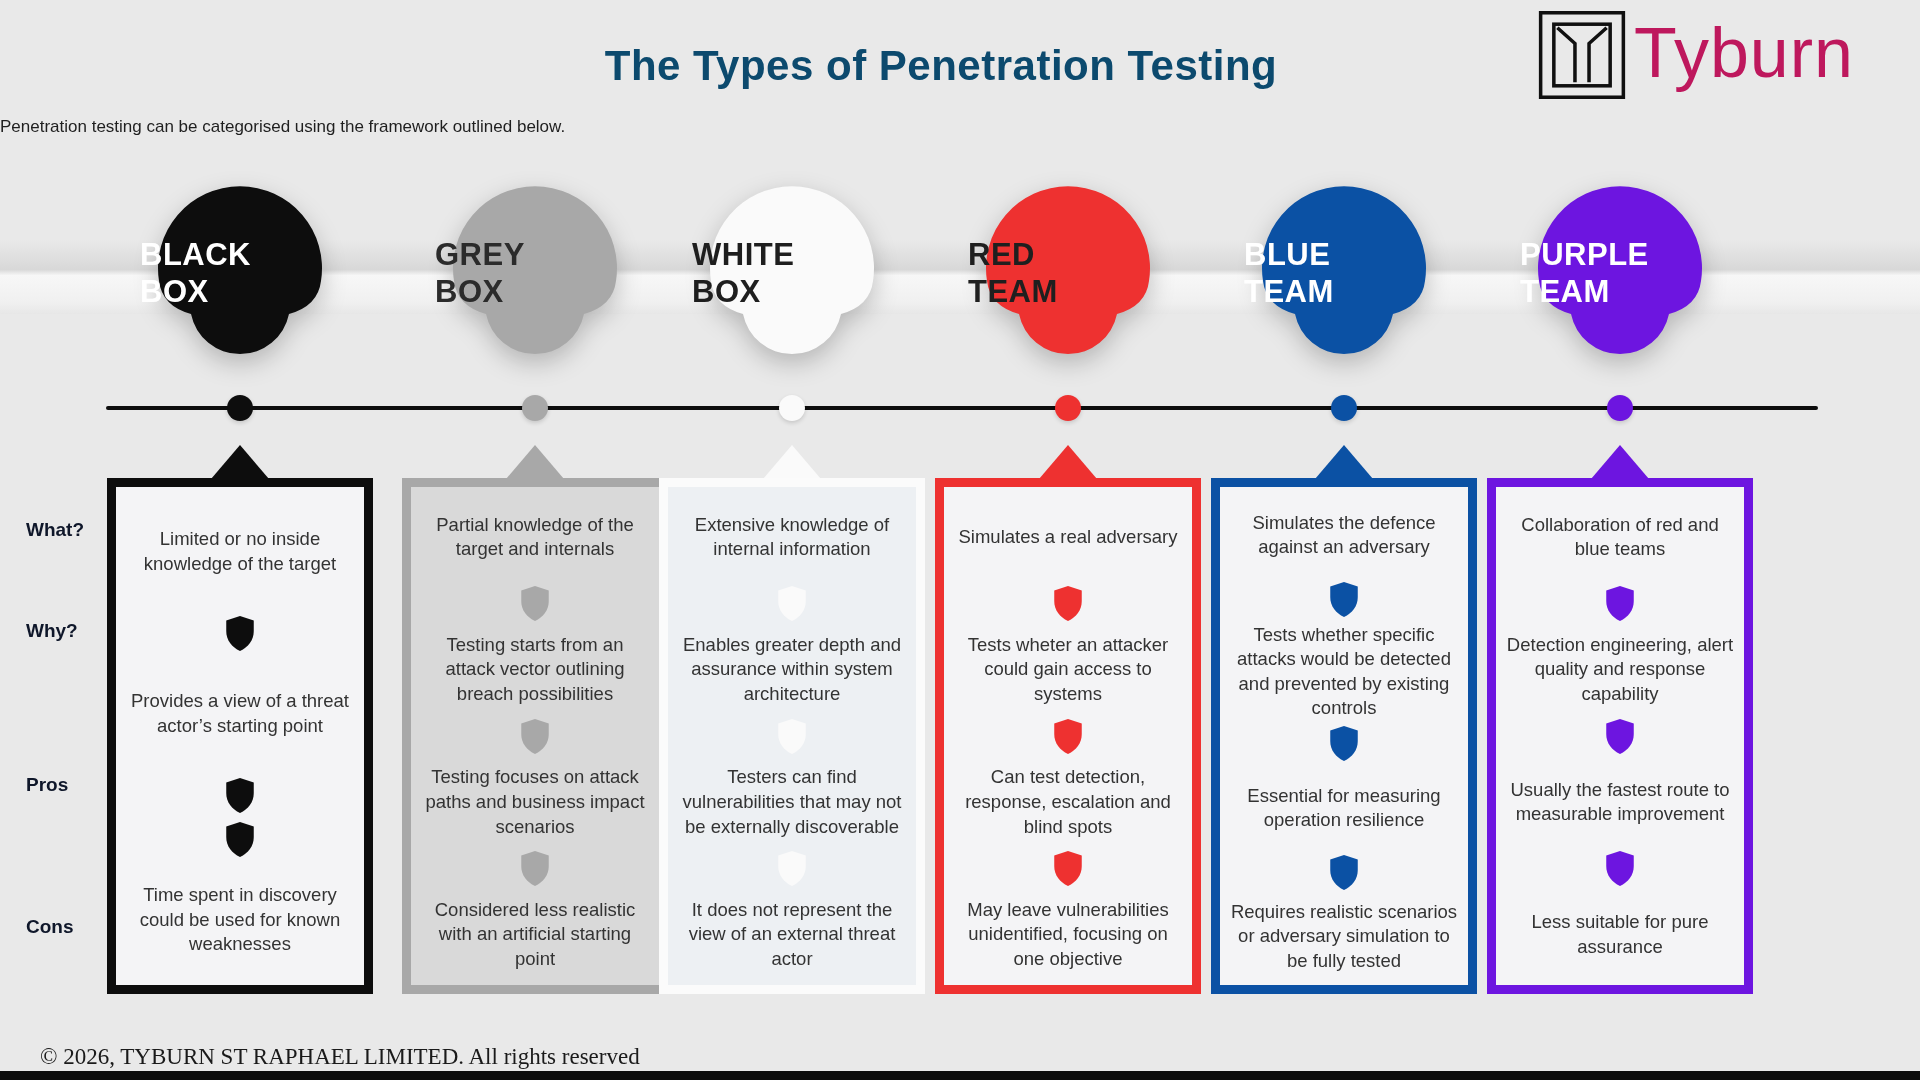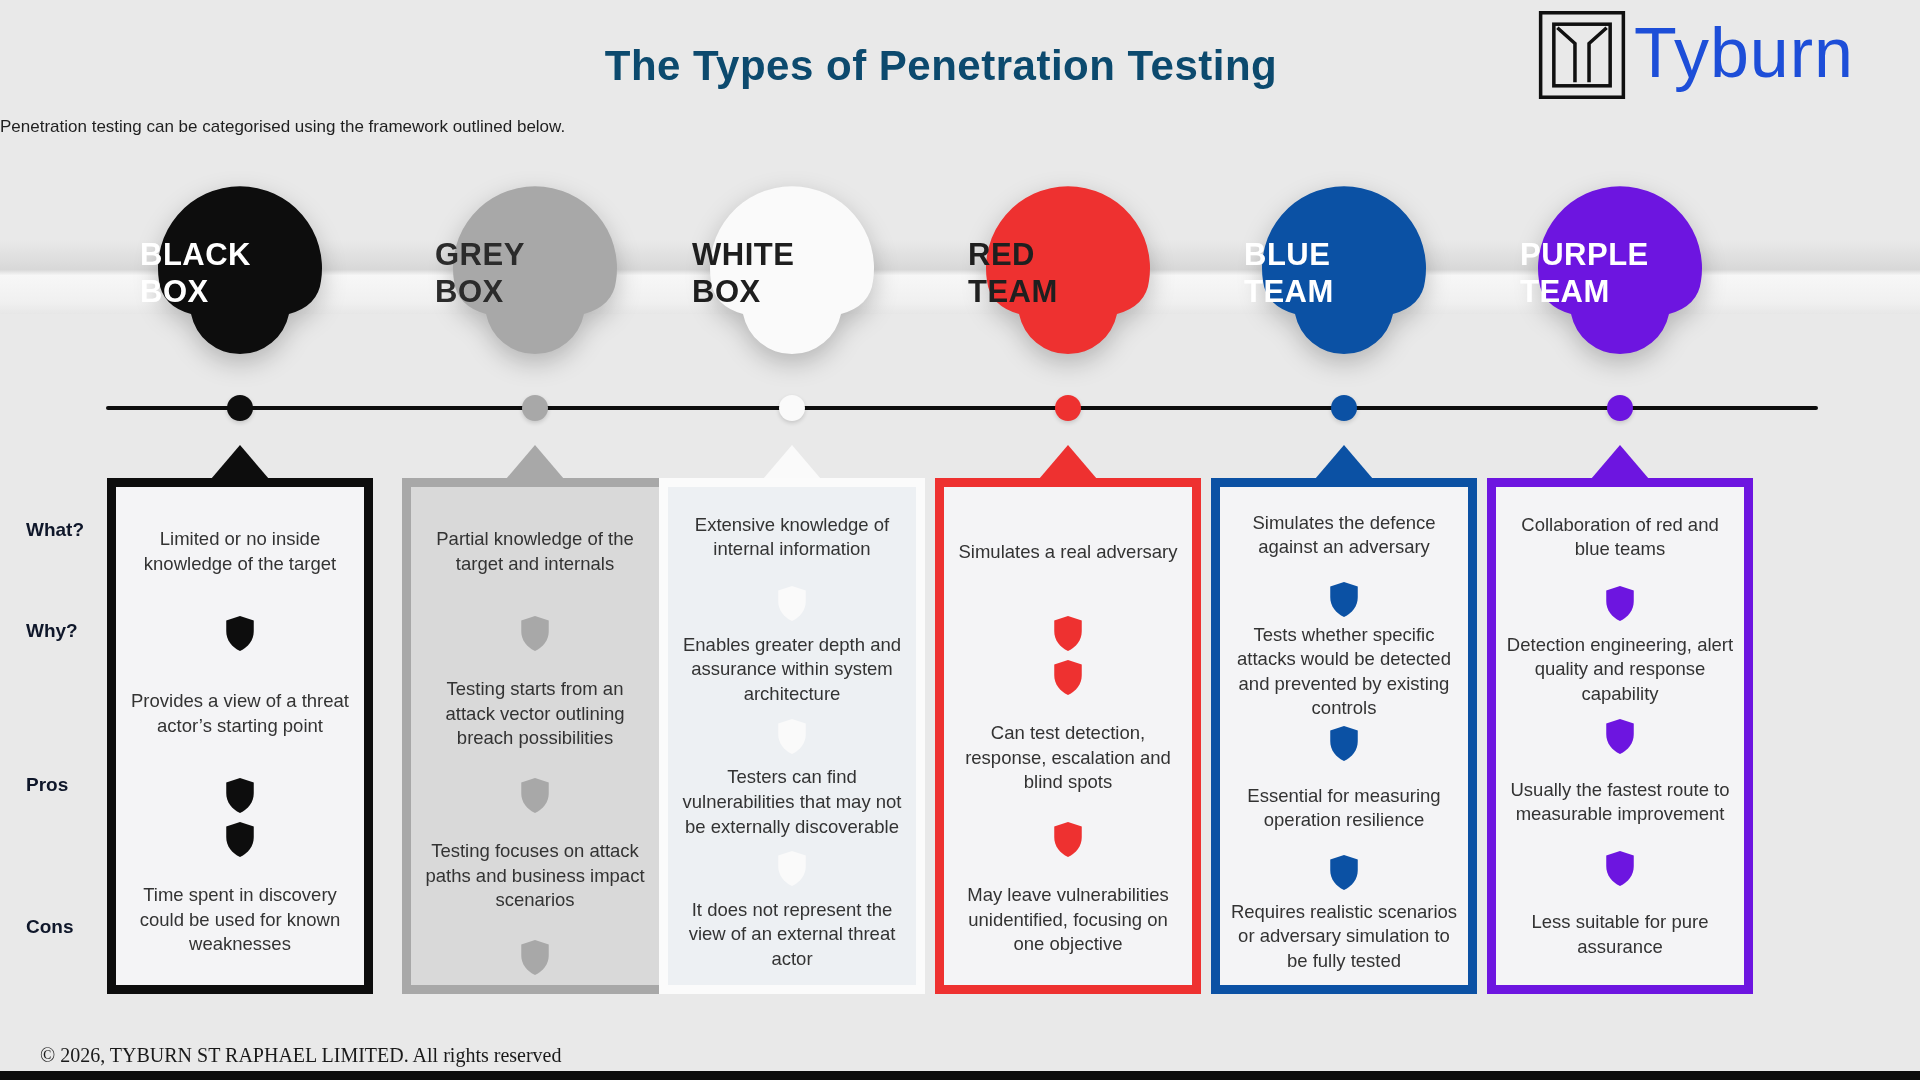--- a/index.html
+++ b/index.html
@@ -17,21 +17,21 @@
     font-size:42px;font-weight:800;color:#0c4a6e;letter-spacing:.5px;
   }
   .subtitle{
     top:117px;left:0;right:38px;text-align:left;
     font-size:17px;font-weight:400;color:#1f1f1f;
   }
 
   
   .logo-icon{left:1538px;top:10px;}
   .brand-name{
-    left:1634px;top:6px;font-size:70px;font-weight:400;color:#1d4ed8;
+    left:1634px;top:6px;font-size:70px;font-weight:400;color:#be185d;
     letter-spacing:1px;line-height:94px;
   }
 
   
   .ribbon{
     left:0;right:0;top:240px;height:74px;
     background:linear-gradient(180deg,#e9e9e9 0%,#d8d8d8 40%,#f7f7f7 48%,#f0f0f0 84%,#e7e7e7 100%);
   }
 
   
@@ -84,21 +84,21 @@
 
   
   .row-label{
     left:26px;font-size:19px;font-weight:700;color:#0f172a;
   }
   .rl-what{top:519px;} .rl-why{top:620px;} .rl-pros{top:774px;} .rl-cons{top:916px;}
 
   
   .copyright{
     left:40px;top:1044px;font-family:"Liberation Serif","DejaVu Serif",serif;
-    font-size:20px;color:#1a1a1a;
+    font-size:23px;color:#1a1a1a;
   }
   .bottom-bar{left:0;right:0;bottom:0;height:9px;background:#0d0d0d;}
 </style>
 </head>
 <body style="background: rgb(233, 233, 233);">
 
 <div class="abs title">The Types of Penetration Testing</div>
 <div class="abs subtitle">Penetration testing can be categorised using the framework outlined below.</div>
 
 <div class="abs logo-icon">
@@ -204,20 +204,23 @@
       <div class="prow">
           <span>Testing focuses on attack paths and business impact scenarios</span>
         </div>
       <div class="srow">
           <span class="shield-icon">
             <svg width="30" height="35" viewBox="0 0 24 28">
               <path fill="currentColor" d="M12 0 L23 3.5 V12 C23 19.5 18.5 24.8 12 28 C5.5 24.8 1 19.5 1 12 V3.5 Z"></path>
             </svg>
           </span>
         </div>
+      <div class="prow">
+          <span>Considered less realistic with an artificial starting point</span>
+        </div>
     </div>
   </div>
 </div>
 
 <div class="col c2" style="--col-color: #fafafa; --badge-text: #1e1e1e; --card-bg: #edf0f3; --card-border: #fbfbfb;">
   <div class="abs badge">
     <svg class="badge-svg" width="210" height="174" viewBox="0 0 210 174" xmlns="http://www.w3.org/2000/svg">
       <path class="badge-shape" d="M 24 95 A 82 82 0 1 1 186 95 Q 183 120 154 128 A 50 50 0 0 1 56 128 Q 27 120 24 95 Z"></path>
     </svg>
   </div>
@@ -283,20 +286,23 @@
       <div class="prow">
           <span>Simulates a real adversary</span>
         </div>
       <div class="srow">
           <span class="shield-icon">
             <svg width="30" height="35" viewBox="0 0 24 28">
               <path fill="currentColor" d="M12 0 L23 3.5 V12 C23 19.5 18.5 24.8 12 28 C5.5 24.8 1 19.5 1 12 V3.5 Z"></path>
             </svg>
           </span>
         </div>
+      <div class="prow">
+          <span>Tests wheter an attacker could gain access to systems</span>
+        </div>
       <div class="srow">
           <span class="shield-icon">
             <svg width="30" height="35" viewBox="0 0 24 28">
               <path fill="currentColor" d="M12 0 L23 3.5 V12 C23 19.5 18.5 24.8 12 28 C5.5 24.8 1 19.5 1 12 V3.5 Z"></path>
             </svg>
           </span>
         </div>
       <div class="prow">
           <span>Can test detection, response, escalation and blind spots</span>
         </div>

